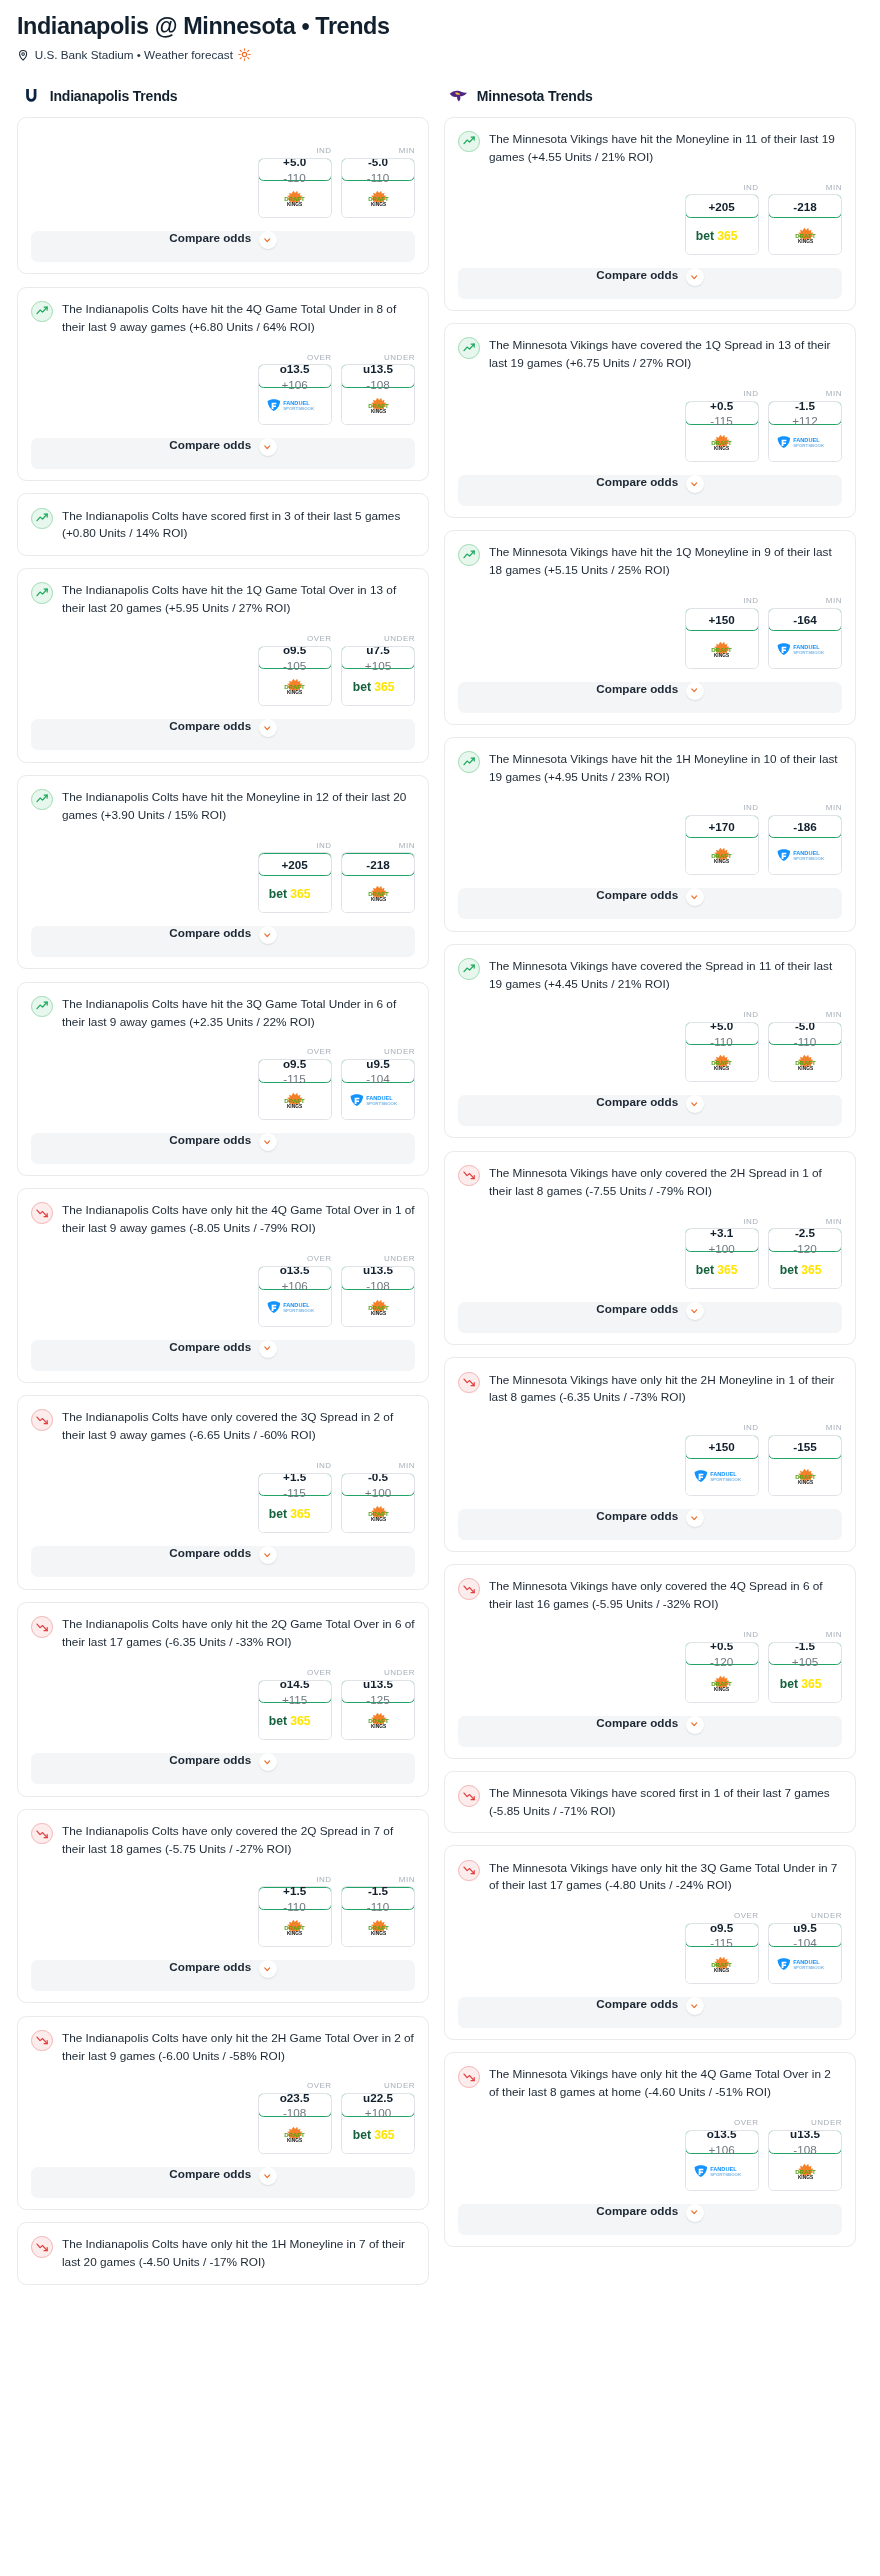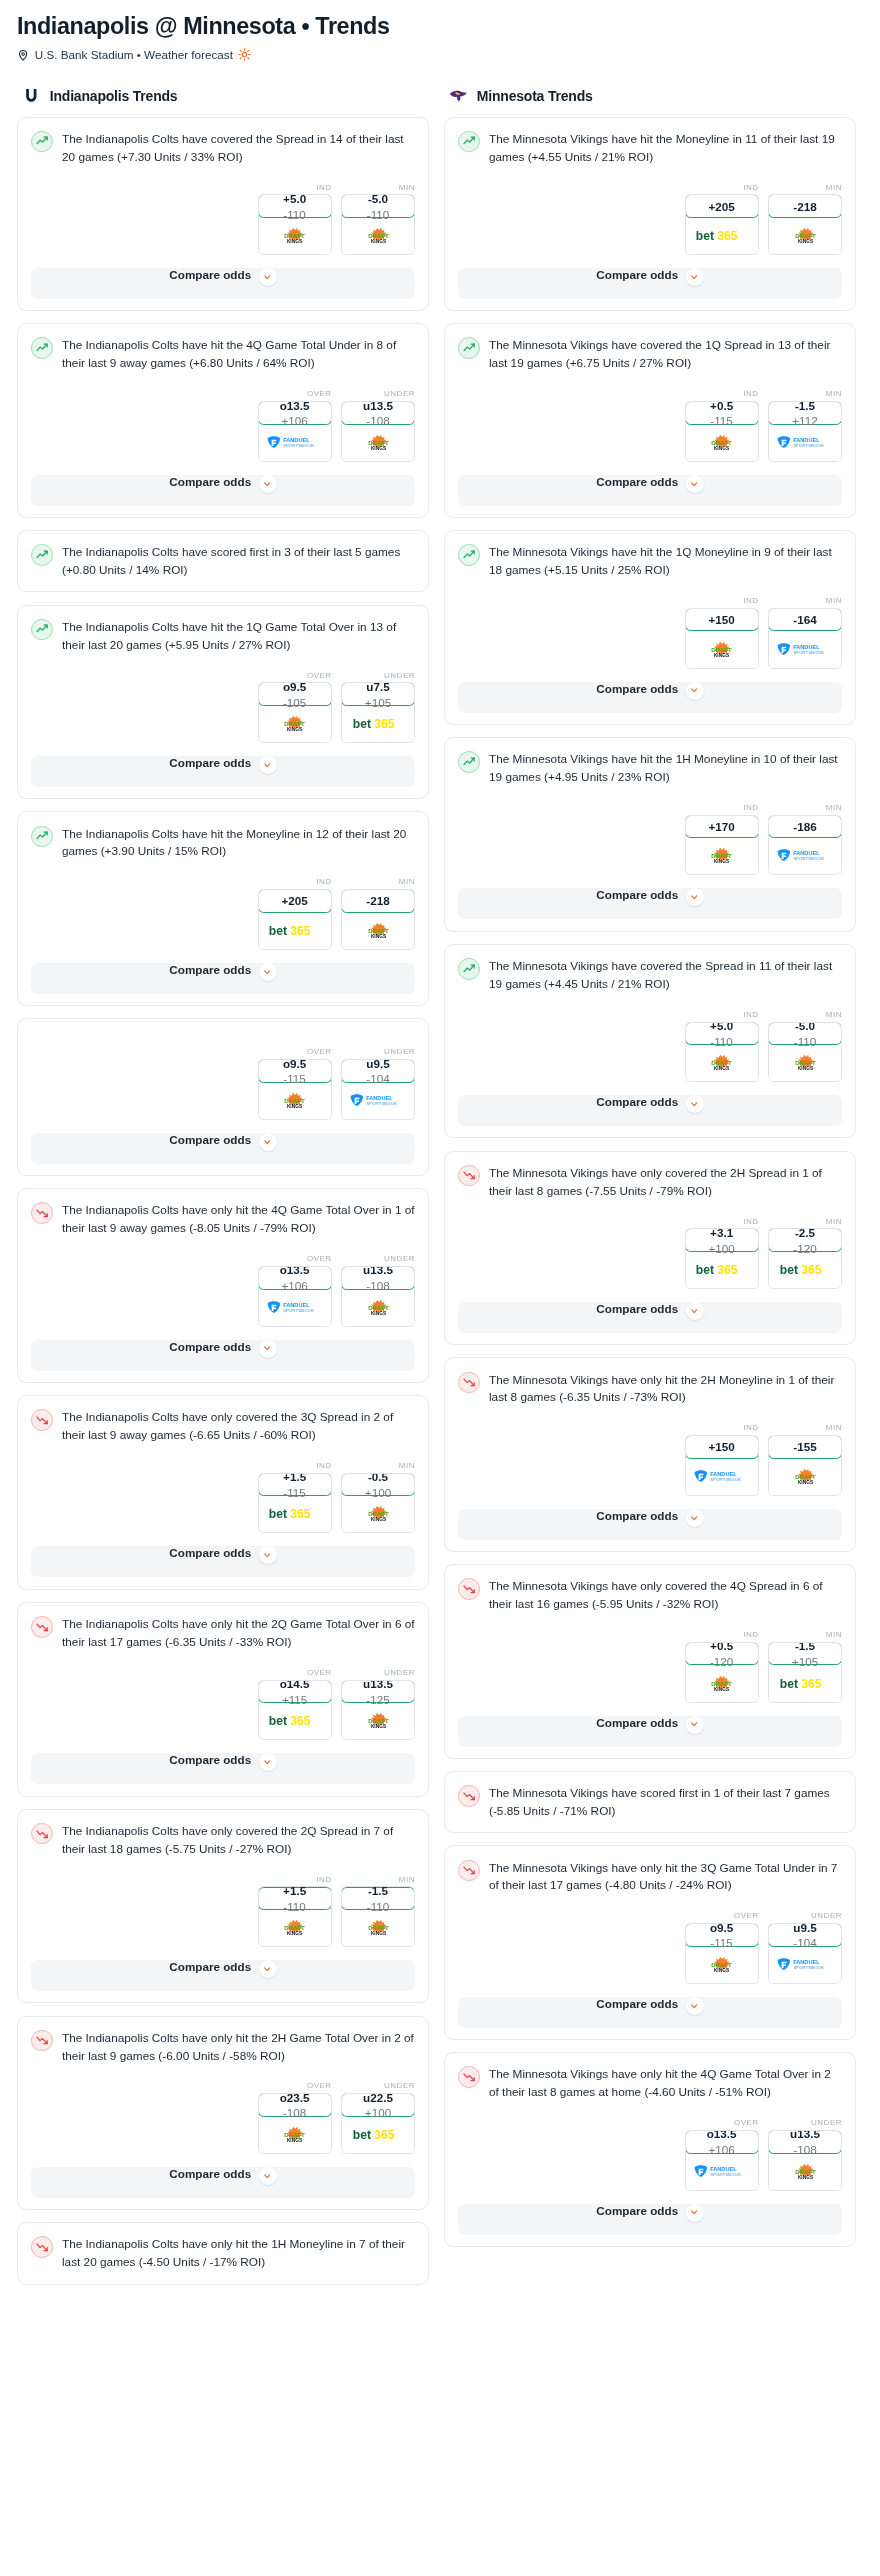--- a/index.html
+++ b/index.html
@@ -174,29 +174,20 @@
 
   <div class="cols" id="cols">
       <div class="col">
         <div class="col-head">
           <span class="team-logo"><svg viewBox="0 0 24 24">
               <path d="M6 3.5v8.8a6 6 0 0 0 12 0V3.5h-3.2v8.8a2.8 2.8 0 0 1-5.6 0V3.5z" fill="#0b2343"></path>
             </svg></span>
           <span class="col-head-label">Indianapolis Trends</span>
         </div>
         <div class="card">
-          <div class="trend-row">
-            <span class="trend-badge up">
-              <svg viewBox="0 0 24 24" fill="none" stroke="#1aa85c" stroke-width="2.4" stroke-linecap="round" stroke-linejoin="round">
-                <polyline points="2,17 8,10 13,14 22,4"></polyline>
-                <polyline points="16,4 22,4 22,10"></polyline>
-              </svg>
-            </span>
-            <span class="trend-text">The Indianapolis Colts have covered the Spread in 14 of their last 20 games (+7.30 Units / 33% ROI)</span>
-          </div>
           <div class="odds-wrap">
             <div class="odds-cell">
               <div class="odds-label">IND</div>
               <div class="odds-box">
                 <div class="odds-value">
                   <span class="odds-line">+5.0</span>
                   <span class="odds-price">-110</span>
                 </div>
                 <div class="odds-book">
                   <svg viewBox="0 0 64 26" width="41" height="17">
@@ -394,20 +385,29 @@
           <div class="compare">
             <span class="compare-label">Compare odds</span>
             <span class="chev">
               <svg viewBox="0 0 24 24" fill="none" stroke="#ef6a24" stroke-width="3.2" stroke-linecap="round" stroke-linejoin="round">
                 <polyline points="5,8 12,16 19,8"></polyline>
               </svg>
             </span>
           </div>
         </div>
         <div class="card">
+          <div class="trend-row">
+            <span class="trend-badge up">
+              <svg viewBox="0 0 24 24" fill="none" stroke="#1aa85c" stroke-width="2.4" stroke-linecap="round" stroke-linejoin="round">
+                <polyline points="2,17 8,10 13,14 22,4"></polyline>
+                <polyline points="16,4 22,4 22,10"></polyline>
+              </svg>
+            </span>
+            <span class="trend-text">The Indianapolis Colts have hit the 3Q Game Total Under in 6 of their last 9 away games (+2.35 Units / 22% ROI)</span>
+          </div>
           <div class="odds-wrap">
             <div class="odds-cell">
               <div class="odds-label">OVER</div>
               <div class="odds-box">
                 <div class="odds-value">
                   <span class="odds-line">o9.5</span>
                   <span class="odds-price">-115</span>
                 </div>
                 <div class="odds-book">
                   <svg viewBox="0 0 64 26" width="41" height="17">

